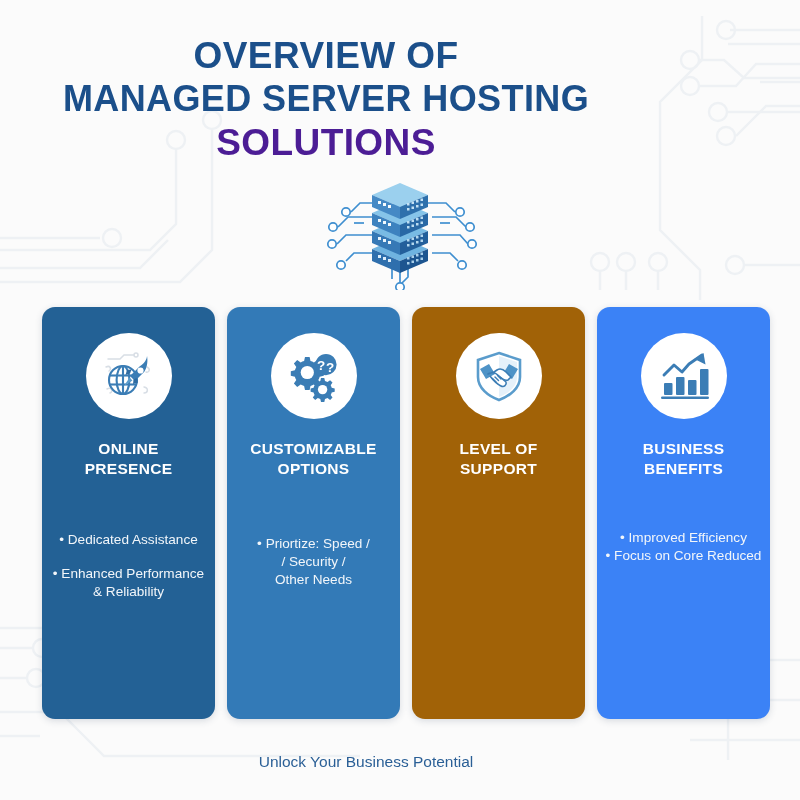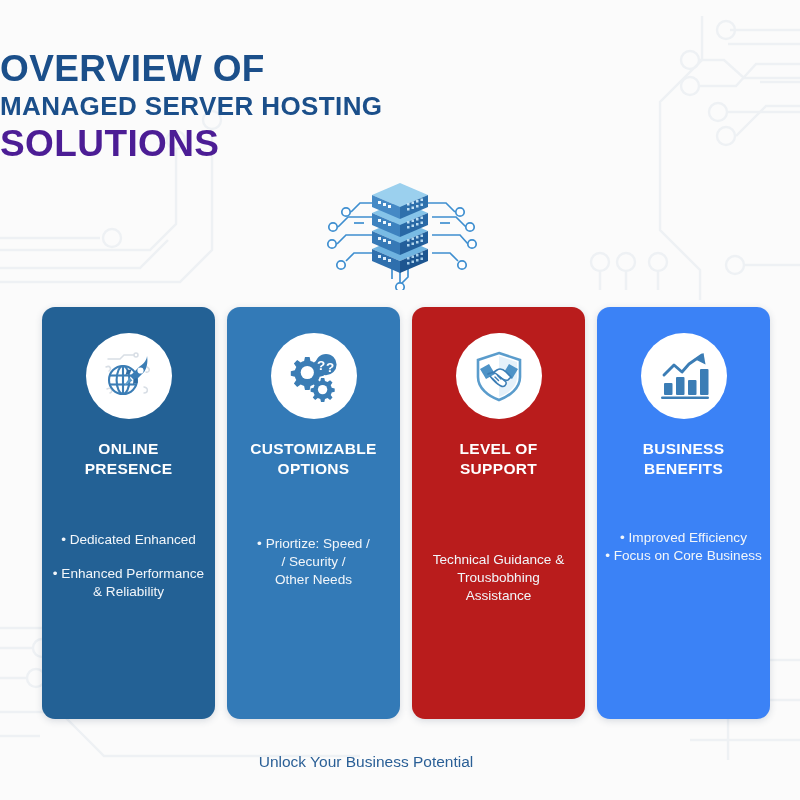--- a/index.html
+++ b/index.html
@@ -15,31 +15,31 @@
   #bg-circuit{
     position:absolute; inset:0;
     width:800px; height:800px;
     z-index:0;
     pointer-events:none;
   }
 
   
   .title-wrap{
     position:absolute; top:34px; left:0; width:652px;
-    z-index:2;margin-top:13px;
+    text-align:center; z-index:2;
   }
   .title-line{
     font-size:37px;
     font-weight:bold;
     letter-spacing:0.4px;
     color:#1b4f8a;
     line-height:1.19;
     white-space:nowrap;
   }
-  .title-line.l2{ font-size:26px; }
+  .title-line.l2{ font-size:36px; }
 
   
   .hero-icon{
     position:absolute;
     left:320px; top:165px;
     width:160px; height:125px;
     z-index:2;
   }
 
   
@@ -316,21 +316,21 @@
           <path d="M33.5 32.5 L33 37 L38 35.5 L36.5 31 Z" fill="#2f6ca2"></path>
           <path d="M29.5 30.5 L24 39 L32.5 33.5 Z" fill="#5a9ccc"></path>
         </g>
       </svg>
     </div>
     <div class="card-heading">
       <div>ONLINE</div>
       <div>PRESENCE</div>
     </div>
     <div class="card-body">
-      <div class="bullet-row">• Dedicated Enhanced</div>
+      <div class="bullet-row">• Dedicated Assistance</div>
       <div class="bullet-row" style="white-space: pre-line;">• Enhanced Performance
 &amp; Reliability</div>
     </div>
   </div>
 
   <div class="card c2" style="background: rgb(51, 122, 183);">
     <div class="card-badge">
       <svg width="58" height="58" viewBox="0 0 58 58" xmlns="http://www.w3.org/2000/svg">
         <g fill="#3b7db5">
 
@@ -352,21 +352,21 @@
       <div>CUSTOMIZABLE</div>
       <div>OPTIONS</div>
     </div>
     <div class="card-body">
       <div class="bullet-row" style="white-space: pre-line;">• Priortize: Speed /
 / Security /
 Other Needs</div>
     </div>
   </div>
 
-  <div class="card c3" style="background: #b91c1c;">
+  <div class="card c3" style="background: #a16207;">
     <div class="card-badge">
       <svg width="58" height="58" viewBox="0 0 58 58" xmlns="http://www.w3.org/2000/svg">
 
         <path d="M29 6 L50 13 L50 30 C50 41 40 49 29 53 C18 49 8 41 8 30 L8 13 Z" fill="none" stroke="#5a9ccc" stroke-width="2.6"></path>
         <path d="M29 9 L47 15 L47 30 C47 39.5 38.5 46.5 29 50 Z" fill="#cfe6f6" opacity="0.55"></path>
 
         <path d="M10 22 L19 17 L25 27 L16 32 Z" fill="#4e93c7"></path>
         <path d="M48 22 L39 17 L33 27 L42 32 Z" fill="#4e93c7"></path>
 
         <path d="M18 27 C22 24 26 26 29 29 C32 32 35 34 38 33 L41 30 L36 25 C33 22 30 21 27 23 L24 25 Z" fill="#ffffff" stroke="#3b7db5" stroke-width="1.6" stroke-linejoin="round"></path>
@@ -374,25 +374,20 @@
         <g stroke="#3b7db5" stroke-width="1.4" stroke-linecap="round">
           <path d="M22.5 31.5 L26 35"></path>
           <path d="M25 30 L28.5 33.5"></path>
           <path d="M27.5 28.5 L31 32"></path>
         </g>
       </svg>
     </div>
     <div class="card-heading">
       <div>LEVEL OF</div>
       <div>SUPPORT</div>
-    </div>
-    <div class="card-body">
-      <div class="bullet-row" style="white-space: pre-line;">Technical Guidance &amp;
-Trousbobhing
-Assistance</div>
     </div>
   </div>
 
   <div class="card c4" style="background: #3b82f6;">
     <div class="card-badge">
       <svg width="58" height="58" viewBox="0 0 58 58" xmlns="http://www.w3.org/2000/svg">
         <g fill="#3b7db5">
           <rect x="9" y="36" width="8.5" height="12" rx="1"></rect>
           <rect x="21" y="30" width="8.5" height="18" rx="1"></rect>
           <rect x="33" y="33" width="8.5" height="15" rx="1"></rect>
@@ -404,19 +399,19 @@
         </g>
         <path d="M48.5 6 L50.5 17.5 L39.5 12 Z" fill="#3b7db5"></path>
       </svg>
     </div>
     <div class="card-heading">
       <div>BUSINESS</div>
       <div>BENEFITS</div>
     </div>
     <div class="card-body">
       <div class="bullet-row tight">• Improved Efficiency</div>
-      <div class="bullet-row tight">• Focus on Core Business</div>
+      <div class="bullet-row tight">• Focus on Core Reduced</div>
     </div>
   </div>
 
 </div>
 
 <div class="footer">Unlock Your Business Potential</div>
 
 </body></html>

